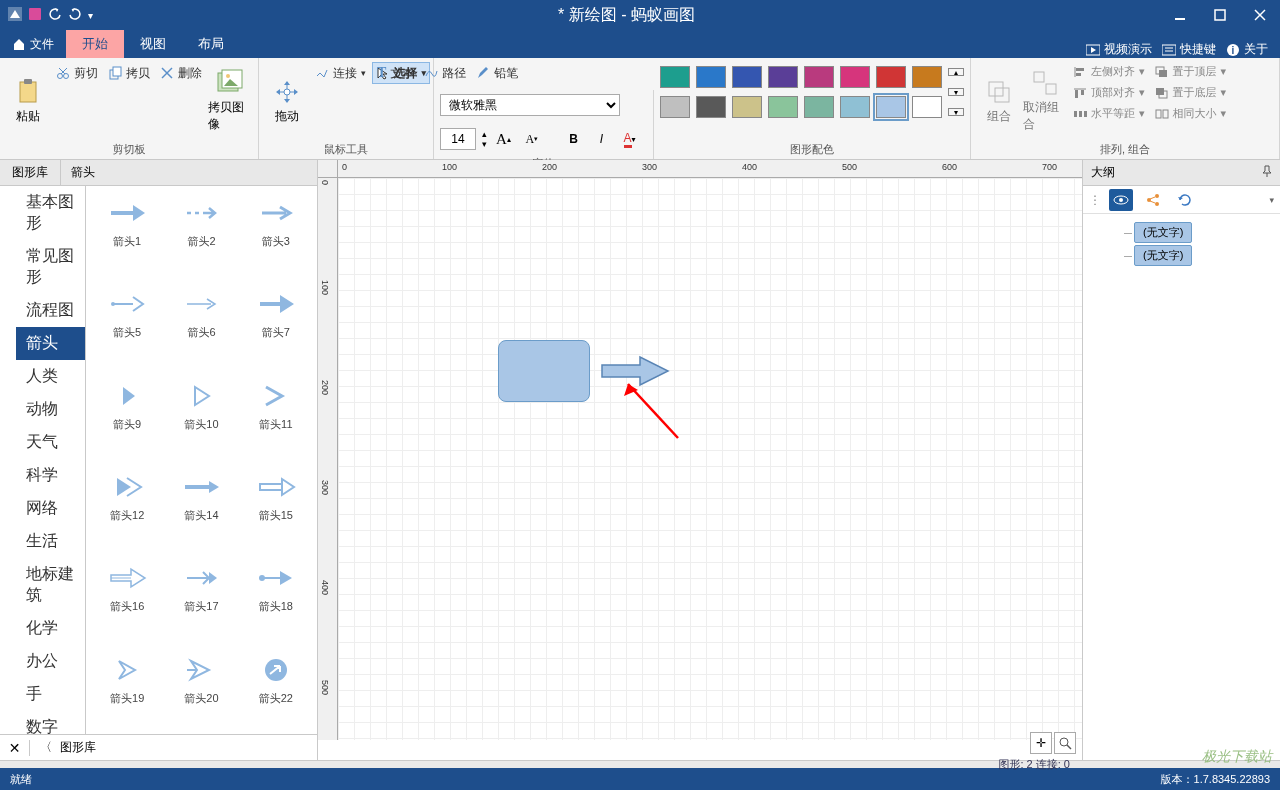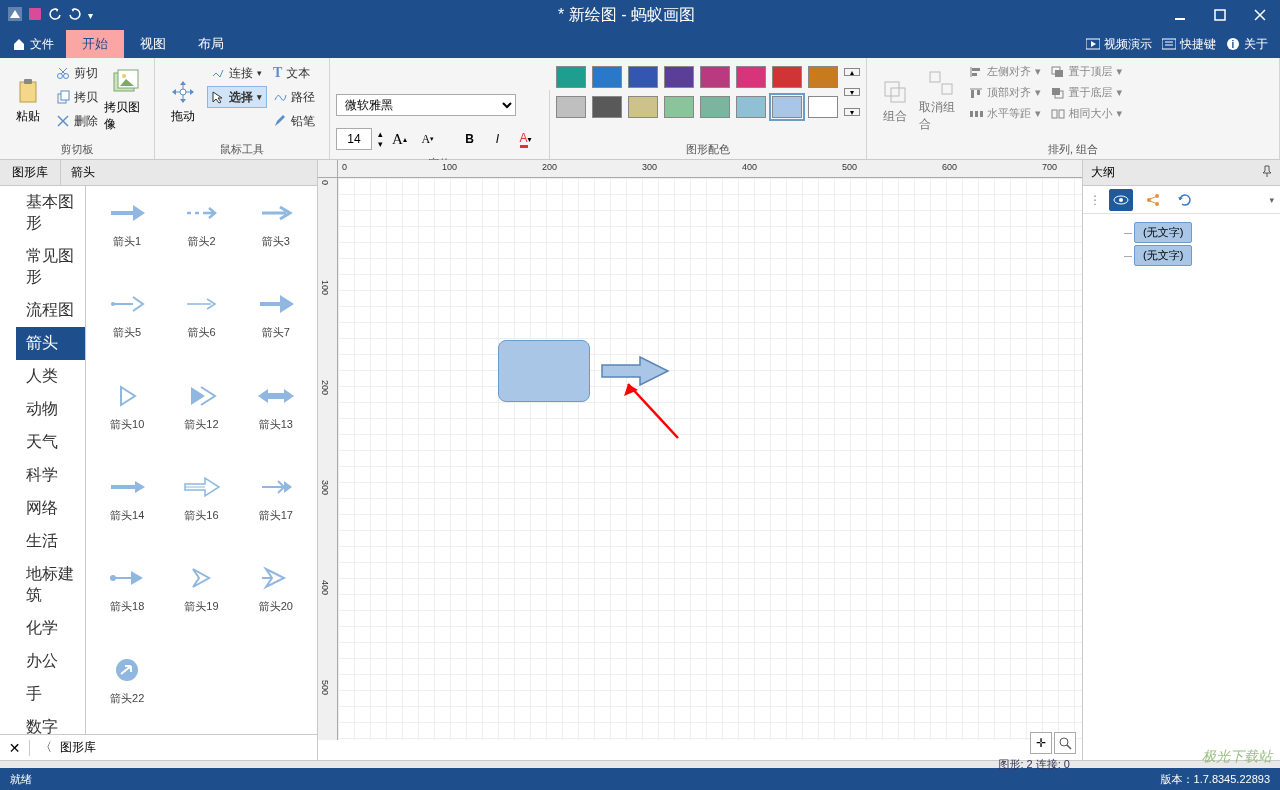--- a/index.html
+++ b/index.html
@@ -8,30 +8,30 @@
 .titlebar { height: 30px; background: #1e4e8c; display: flex; align-items: center; color: #fff; }
 .titlebar-left { display: flex; align-items: center; gap: 6px; padding-left: 8px; }
 .titlebar-title { flex: 1; text-align: center; font-size: 16px; }
 .titlebar-right { display: flex; }
 .tb-btn { width: 40px; height: 30px; display: flex; align-items: center; justify-content: center; cursor: pointer; }
 
 .menubar { height: 28px; background: #1e4e8c; display: flex; align-items: stretch; color: #fff; }
 .menu-item { padding: 0 16px; display: flex; align-items: center; gap: 4px; cursor: pointer; font-size: 13px; }
 .menu-item.active { background: #fca5a5; color: #1e4e8c; }
 .menu-home { display: flex; align-items: center; gap: 4px; padding: 0 12px; }
-.menubar-right { margin-left: auto; display: flex; align-items: center; gap: 10px; padding-right: 12px; font-size: 12px; }
+.menubar-right { margin-left: auto; display: flex; align-items: flex-end; gap: 10px; padding-right: 12px; font-size: 12px; }
 .mbr-item { display: flex; align-items: center; gap: 4px; cursor: pointer; }
 
 .ribbon { height: 102px; background: #f5f5f5; border-bottom: 1px solid #c9c9c9; display: flex; }
 .ribbon-group { border-right: 1px solid #d4d4d4; display: flex; flex-direction: column; padding: 4px 6px 2px; }
 .ribbon-group-body { flex: 1; display: flex; align-items: flex-start; gap: 2px; }
 .ribbon-group-label { text-align: center; font-size: 11px; color: #555; padding-top: 2px; }
 .big-btn { display: flex; flex-direction: column; align-items: center; justify-content: center; width: 44px; height: 78px; cursor: pointer; font-size: 12px; gap: 2px; }
 .big-btn svg { width: 28px; height: 28px; }
-.small-btns { display: flex; flex-direction: column; gap: 2px; }
+.small-btns { display: flex; flex-direction: row; gap: 2px; }
 .small-btn { display: flex; align-items: center; gap: 4px; height: 22px; padding: 0 4px; cursor: pointer; font-size: 12px; color: #333; white-space: nowrap; }
 .small-btn.sel { background: #d0e3f7; border: 1px solid #8bb7e3; height: 22px; padding: 0 3px; font-weight: bold; }
 .small-btn svg { width: 14px; height: 14px; }
 
 .font-group { flex-direction: column; }
 .font-row { display: flex; align-items: center; gap: 6px; margin-bottom: 4px; }
 .font-select { width: 180px; height: 22px; border: 1px solid #aaa; background: #fff; font-size: 12px; padding: 0 4px; }
 .size-input { width: 36px; height: 22px; border: 1px solid #aaa; text-align: center; font-size: 12px; }
 .font-btn { width: 22px; height: 22px; display: flex; align-items: center; justify-content: center; cursor: pointer; font-family: "Times New Roman", serif; }
 
@@ -460,50 +460,67 @@
             <div class="shape-thumb">
               <svg width="40" height="30">
                 <path d="M4 13 L24 13 L24 6 L38 15 L24 24 L24 17 L4 17 Z" fill="#8fb7e0"></path>
               </svg>
             </div>
             <div class="shape-label">箭头7</div>
           </div>
           <div class="shape-cell">
             <div class="shape-thumb">
               <svg width="40" height="30">
+                <path d="M16 6 L16 24 L28 15 Z" fill="#8fb7e0"></path>
+              </svg>
+            </div>
+            <div class="shape-label">箭头9</div>
+          </div>
+          <div class="shape-cell">
+            <div class="shape-thumb">
+              <svg width="40" height="30">
                 <path d="M14 6 L14 24 L28 15 Z" fill="none" stroke="#8fb7e0" stroke-width="2"></path>
               </svg>
             </div>
             <div class="shape-label">箭头10</div>
+          </div>
+          <div class="shape-cell">
+            <div class="shape-thumb">
+              <svg width="40" height="30">
+                <path d="M10 6 L26 15 L10 24" fill="none" stroke="#8fb7e0" stroke-width="3"></path>
+              </svg>
+            </div>
+            <div class="shape-label">箭头11</div>
           </div>
           <div class="shape-cell">
             <div class="shape-thumb">
               <svg width="40" height="30">
                 <path d="M10 6 L24 15 L10 24 Z" fill="#8fb7e0"></path>
                 <path d="M20 6 L34 15 L20 24" fill="none" stroke="#8fb7e0" stroke-width="2"></path>
               </svg>
             </div>
             <div class="shape-label">箭头12</div>
           </div>
           <div class="shape-cell">
             <div class="shape-thumb">
               <svg width="40" height="30">
-                <path d="M2 15 L12 8 L12 12 L28 12 L28 8 L38 15 L28 22 L28 18 L12 18 L12 22 Z" fill="#8fb7e0"></path>
-              </svg>
-            </div>
-            <div class="shape-label">箭头13</div>
-          </div>
-          <div class="shape-cell">
-            <div class="shape-thumb">
-              <svg width="40" height="30">
                 <path d="M4 15 L34 15" stroke="#8fb7e0" stroke-width="4"></path>
                 <path d="M28 9 L38 15 L28 21 Z" fill="#8fb7e0"></path>
               </svg>
             </div>
             <div class="shape-label">箭头14</div>
+          </div>
+          <div class="shape-cell">
+            <div class="shape-thumb">
+              <svg width="40" height="30">
+                <rect x="4" y="12" width="22" height="6" fill="none" stroke="#8fb7e0" stroke-width="2"></rect>
+                <path d="M26 7 L38 15 L26 23 Z" fill="none" stroke="#8fb7e0" stroke-width="2"></path>
+              </svg>
+            </div>
+            <div class="shape-label">箭头15</div>
           </div>
           <div class="shape-cell">
             <div class="shape-thumb">
               <svg width="40" height="30">
                 <path d="M4 12 L24 12 L24 6 L38 15 L24 24 L24 18 L4 18 Z" fill="none" stroke="#8fb7e0" stroke-width="1.5"></path>
                 <line x1="4" y1="15" x2="24" y2="15" stroke="#8fb7e0"></line>
               </svg>
             </div>
             <div class="shape-label">箭头16</div>
           </div>

